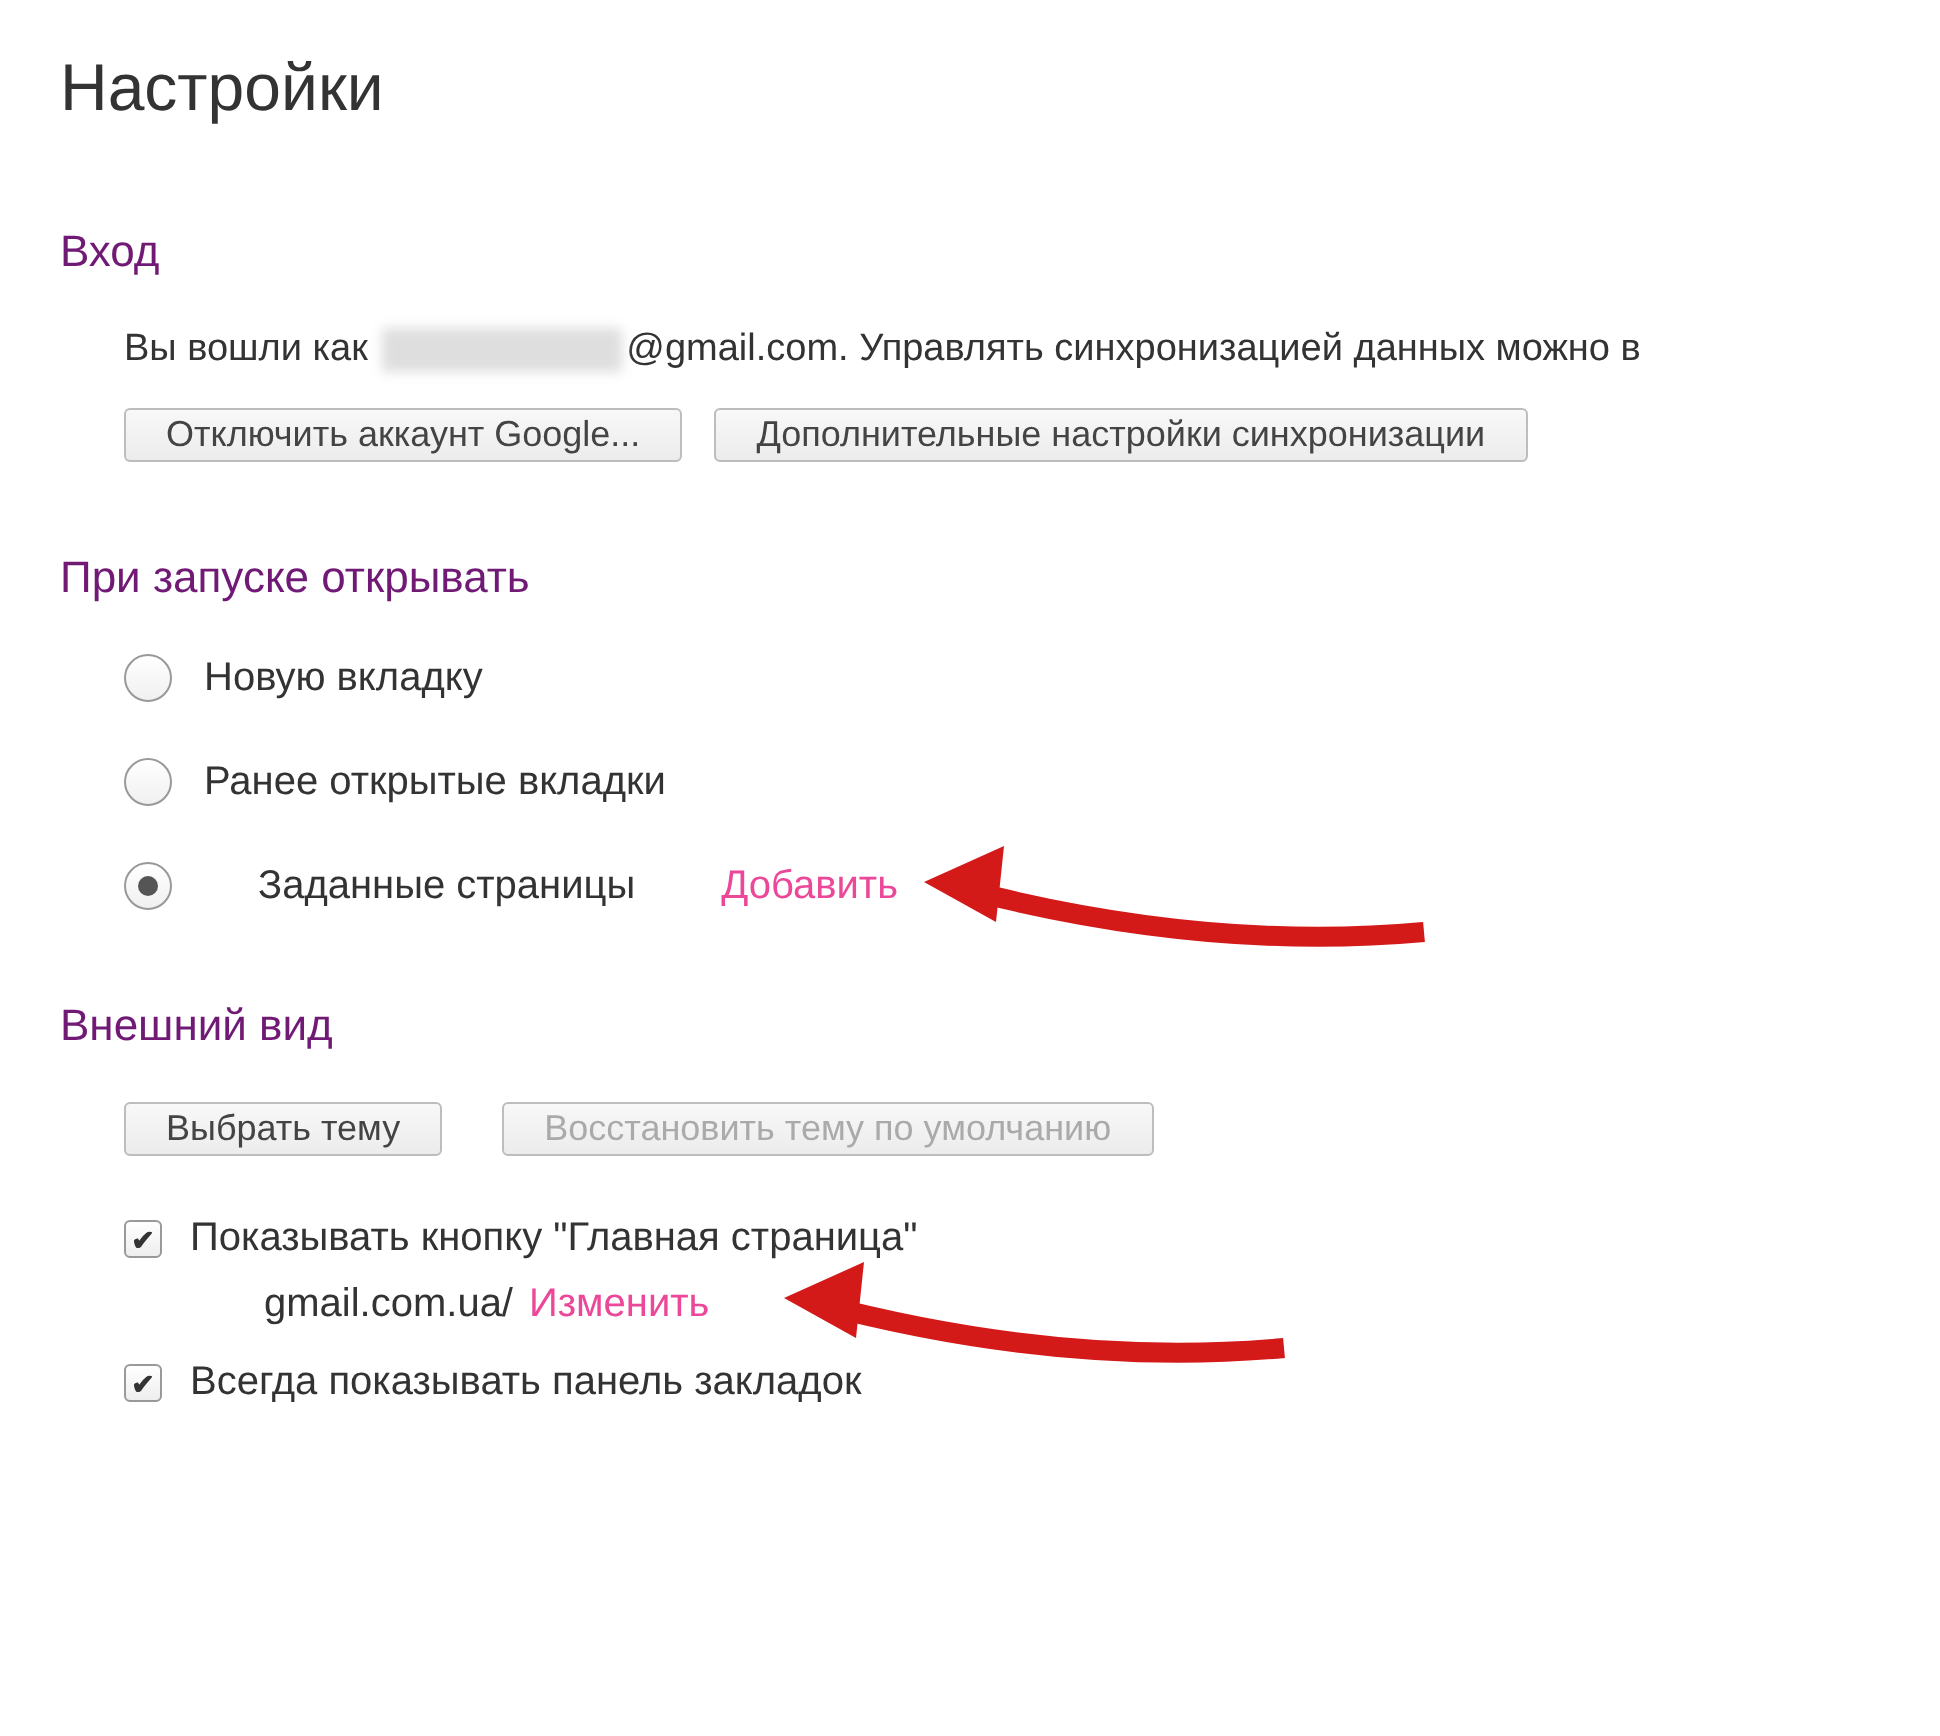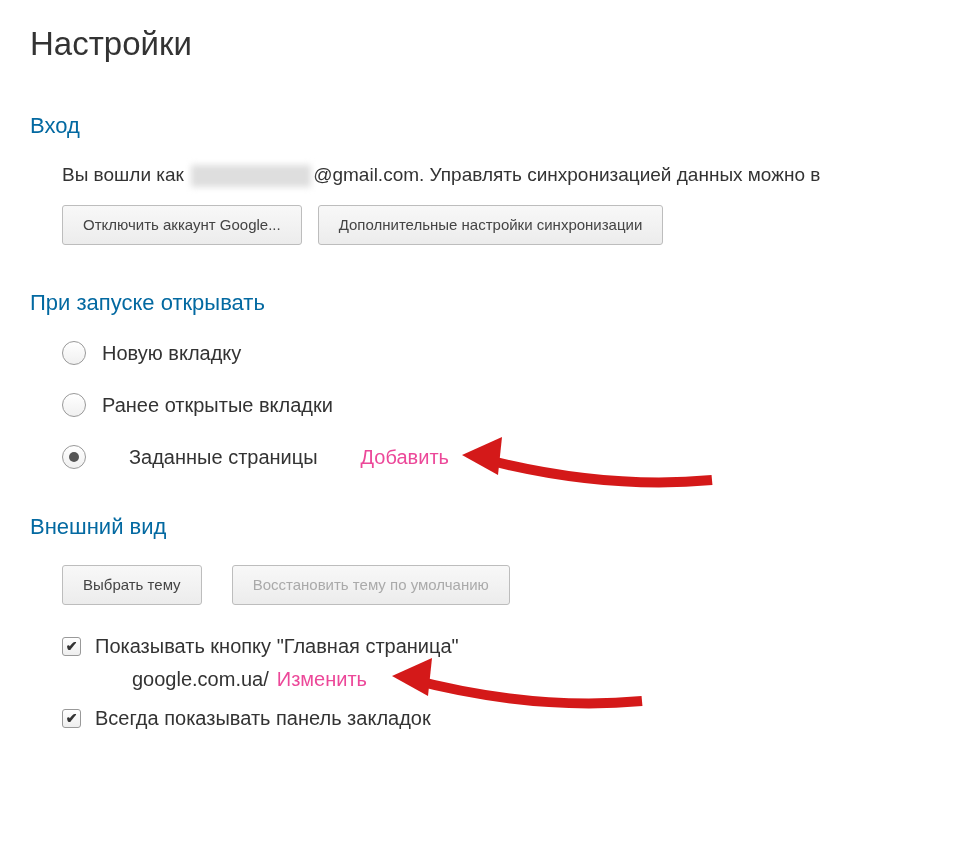--- a/index.html
+++ b/index.html
@@ -15,21 +15,21 @@
       font-weight: 300;
       color: #333;
       margin-bottom: 50px;
     }
     .section {
       margin-bottom: 45px;
     }
     .section-title {
       font-size: 22px;
       font-weight: 400;
-      color: #0369a1;
+      color: #701a75;
       margin-bottom: 25px;
       margin-top: 44px;
     }
     .indented {
       padding-left: 32px;
     }
     .signin-text {
       font-size: 19px;
       color: #333;
       margin-bottom: 18px;
@@ -44,23 +44,23 @@
       margin: 0 2px;
     }
     .btn-row {
       display: flex;
       gap: 16px;
     }
     .btn {
       display: inline-flex;
       align-items: center;
       justify-content: center;
-      height: 40px;
+      height: 27px;
       padding: 0 20px;
-      font-size: 15px;
+      font-size: 18px;
       color: #444;
       background: linear-gradient(to bottom, #f8f8f8, #ececec);
       border: 1px solid #bdbdbd;
       border-radius: 3px;
       cursor: pointer;
       white-space: nowrap;
     }
     .btn:disabled {
       color: #aaa;
       cursor: default;
@@ -185,21 +185,21 @@
   <div class="indented">
     <div class="appearance-btns">
       <button class="btn">Выбрать тему</button>
       <button class="btn" disabled="">Восстановить тему по умолчанию</button>
     </div>
     <div class="checkbox-item">
       <span class="checkbox-box">✔</span>
       <span>Показывать кнопку "Главная страница"</span>
     </div>
     <div class="sub-line">
-      <span>google.com.ua/</span>
+      <span>gmail.com.ua/</span>
       <span class="link">Изменить</span>
       <svg class="annotation-arrow" style="left:330px; top:-22px;" width="260" height="70" viewBox="0 0 260 70">
         <path d="M 250 55 Q 140 65 18 33" stroke="#d41919" stroke-width="10" fill="none"></path>
         <polygon points="0,30 40,12 36,50" fill="#d41919"></polygon>
       </svg>
     </div>
     <div class="checkbox-item" style="margin-bottom:0;">
       <span class="checkbox-box">✔</span>
       <span>Всегда показывать панель закладок</span>
     </div>

